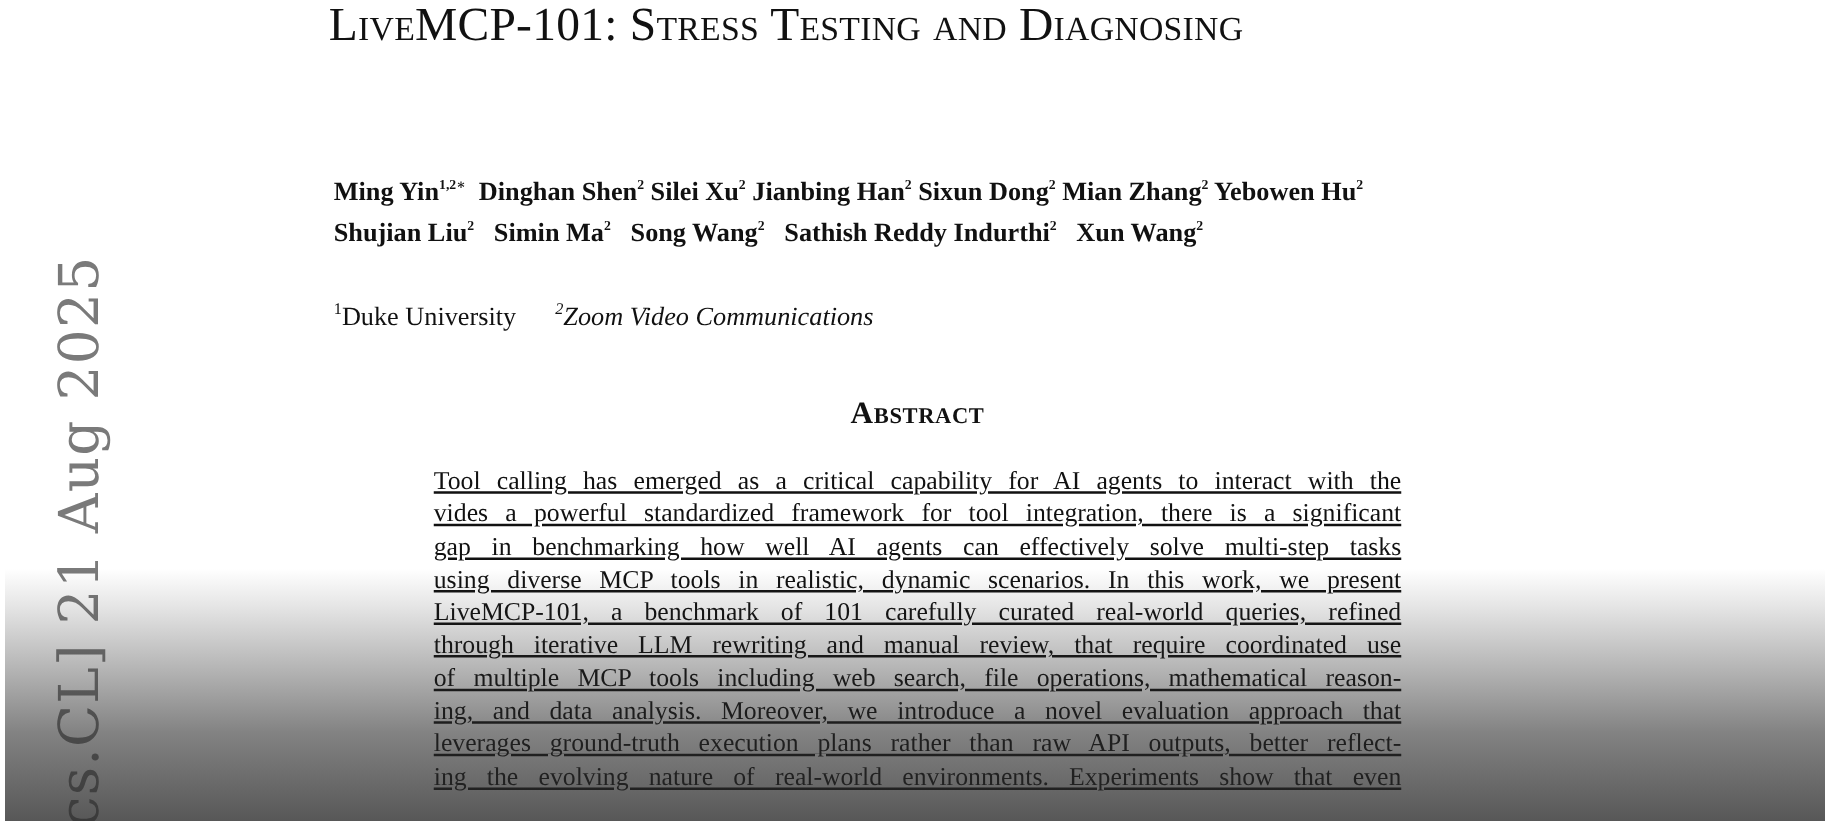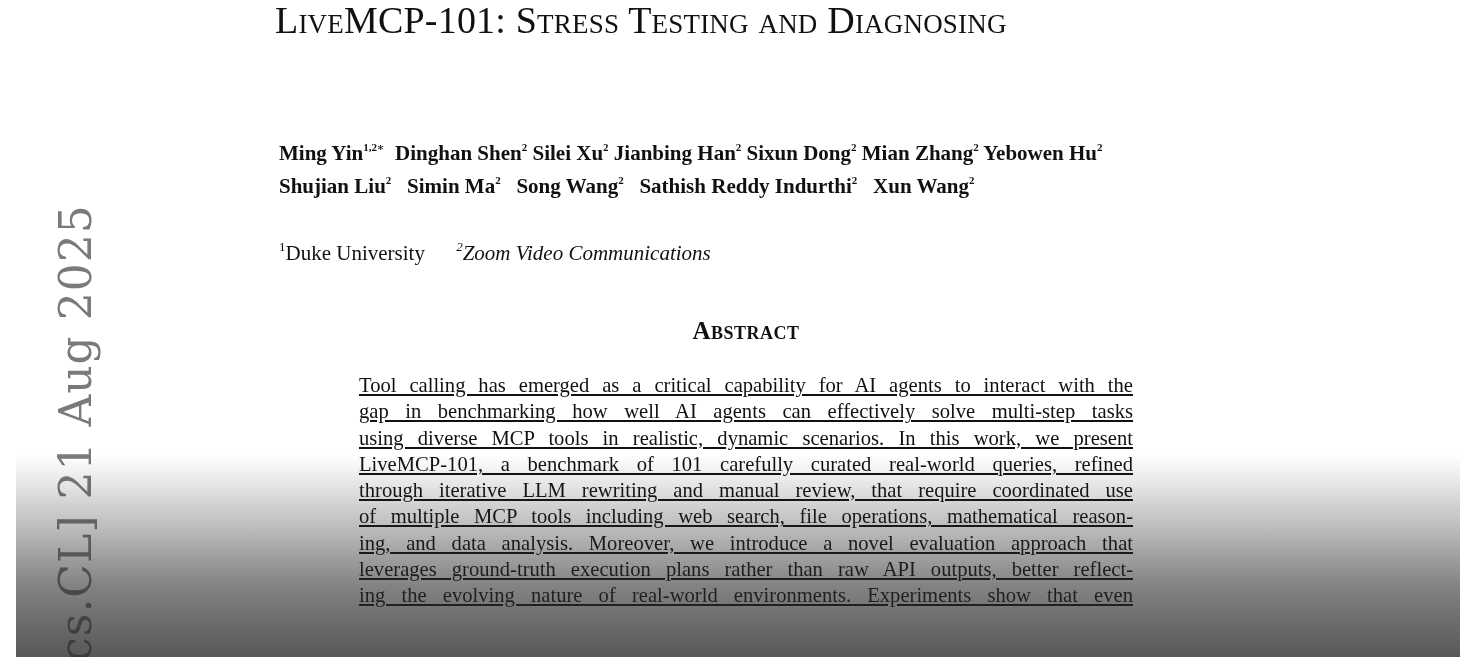--- a/index.html
+++ b/index.html
@@ -10,21 +10,21 @@
       overflow: hidden;
       background: #ffffff;
     }
     body {
       position: relative;
       font-family: "Liberation Serif", "DejaVu Serif", serif;
       color: #111;
     }
     .page {
       position: absolute;
-      left: 16px; top: 0;
+      left: 4px; top: 0;
       width: 1228px;
       height: 657px;
     }
     .title {
       position: absolute;
       left: 259px;
       top: -4px;
       width: 1000px;
       font-size: 38px;
       line-height: 48px;
@@ -165,20 +165,21 @@
 
   <div class="affils">
     <span class="affil"><sup>1</sup><span>Duke University</span></span>
     <span class="affil"><sup>2</sup><span>Zoom Video Communications</span></span>
   </div>
 
   <h2 class="abstract-heading">Abstract</h2>
 
   <div class="abstract-body">
     <span class="abstract-line">Tool calling has emerged as a critical capability for AI agents to interact with the</span>
+    <span class="abstract-line">vides a powerful standardized framework for tool integration, there is a significant</span>
     <span class="abstract-line">gap in benchmarking how well AI agents can effectively solve multi-step tasks</span>
     <span class="abstract-line">using diverse MCP tools in realistic, dynamic scenarios. In this work, we present</span>
     <span class="abstract-line">LiveMCP-101, a benchmark of 101 carefully curated real-world queries, refined</span>
     <span class="abstract-line">through iterative LLM rewriting and manual review, that require coordinated use</span>
     <span class="abstract-line">of multiple MCP tools including web search, file operations, mathematical reason-</span>
     <span class="abstract-line">ing, and data analysis. Moreover, we introduce a novel evaluation approach that</span>
     <span class="abstract-line">leverages ground-truth execution plans rather than raw API outputs, better reflect-</span>
     <span class="abstract-line">ing the evolving nature of real-world environments. Experiments show that even</span>
   </div>
 

